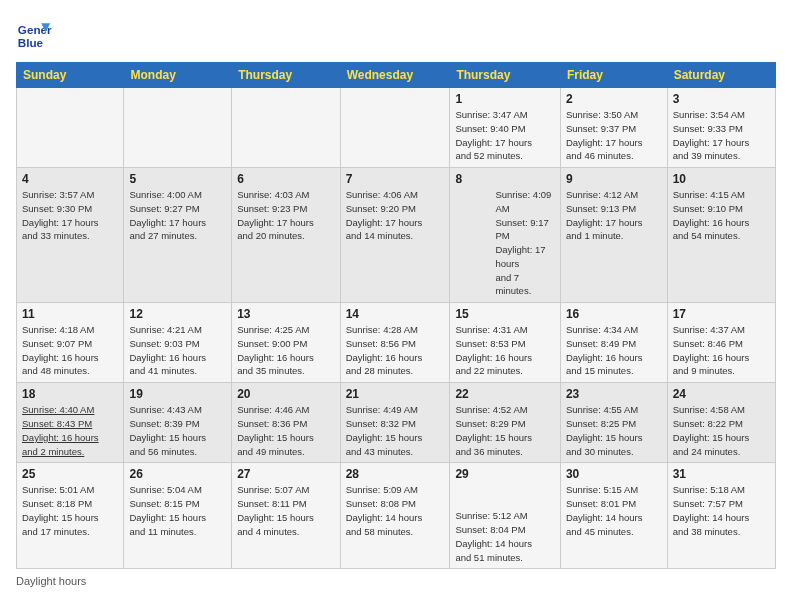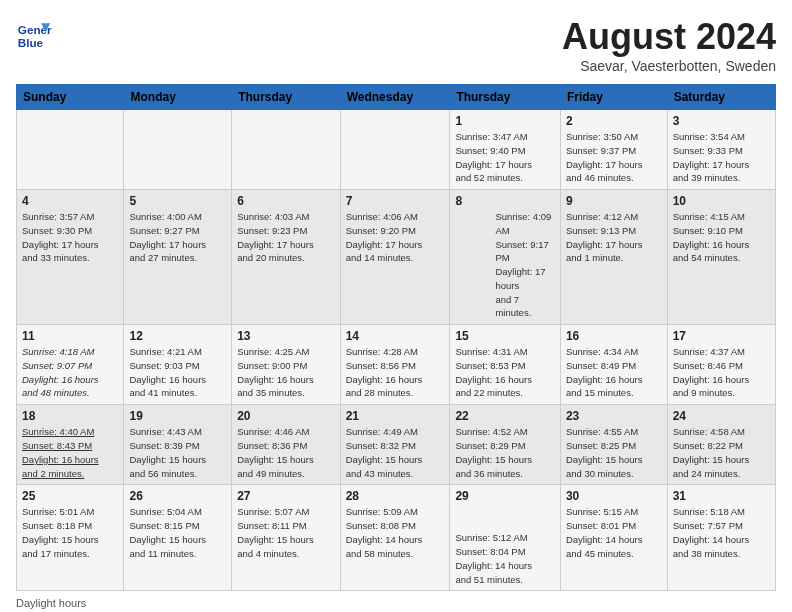--- a/index.html
+++ b/index.html
@@ -37,21 +37,21 @@
       font-size: 14px;
       color: #444;
     }
     .calendar-table {
       width: 100%;
       border-collapse: collapse;
       font-size: 10.5px;
     }
     .calendar-table th {
       background-color: #2a6ebb;
-      color: #000000;
+      color: #fde047;
       text-align: left;
       padding: 5px 6px;
       font-size: 12px;
       border: 1px solid #2a6ebb;
     }
     .calendar-table td {
       border: 1px solid #ccc;
       vertical-align: top;
       padding: 4px 5px;
       height: 80px;
@@ -87,24 +87,20 @@
 </head>
 <body>
 
 <div class="header-area">
   <div class="logo">
     <svg class="logo-icon" viewBox="0 0 40 40">
       <text x="2" y="20" font-size="13" font-weight="bold" fill="#1a3fa0">General</text>
       <text x="2" y="34" font-size="13" font-weight="bold" fill="#1a3fa0">Blue</text>
       <polygon points="28,8 38,8 33,18" fill="#3a8fd4"></polygon>
     </svg>
-  </div>
-  <div class="title-area">
-    <div class="main-title">August 2024</div>
-    <div class="subtitle">Saevar, Vaesterbotten, Sweden</div>
   </div>
 </div>
 
 <table class="calendar-table">
   <thead>
     <tr>
     <th>Sunday</th>
         <th>Monday</th>
         <th>Thursday</th>
         <th>Wednesday</th>
@@ -188,21 +184,21 @@
           <span class="day-number">10</span>
           <div class="day-info" style="white-space: pre-line;">Sunrise: 4:15 AM
 Sunset: 9:10 PM
 Daylight: 16 hours
 and 54 minutes.</div>
         </td>
       </tr>
       <tr>
         <td>
           <span class="day-number">11</span>
-          <div class="day-info" style="white-space: pre-line; font-style: italic;">Sunrise: 4:18 AM
+          <div class="day-info" style="white-space: pre-line;">Sunrise: 4:18 AM
 Sunset: 9:07 PM
 Daylight: 16 hours
 and 48 minutes.</div>
         </td>
         <td>
           <span class="day-number">12</span>
           <div class="day-info" style="white-space: pre-line;">Sunrise: 4:21 AM
 Sunset: 9:03 PM
 Daylight: 16 hours
 and 41 minutes.</div>

